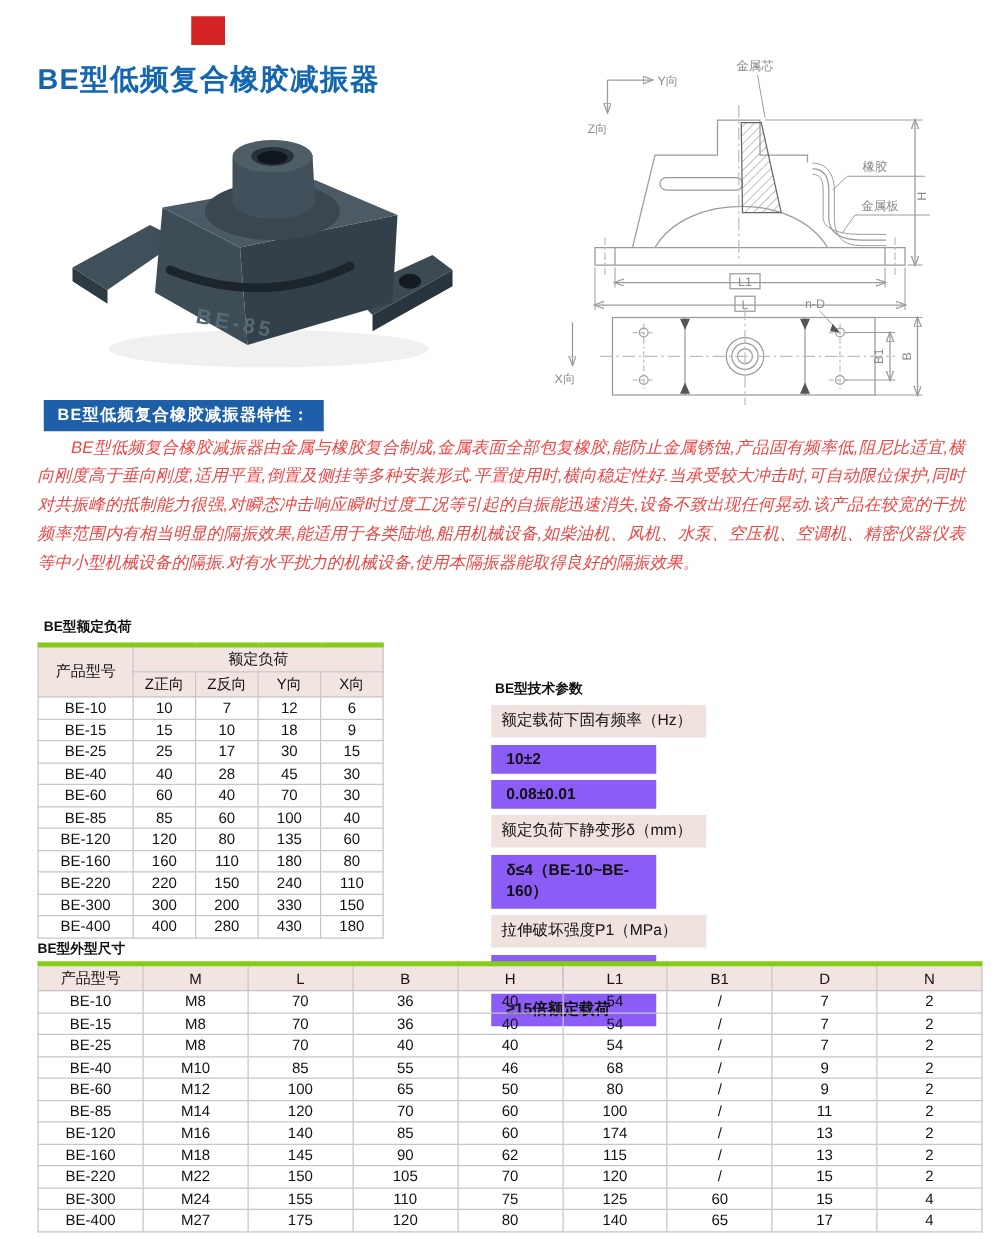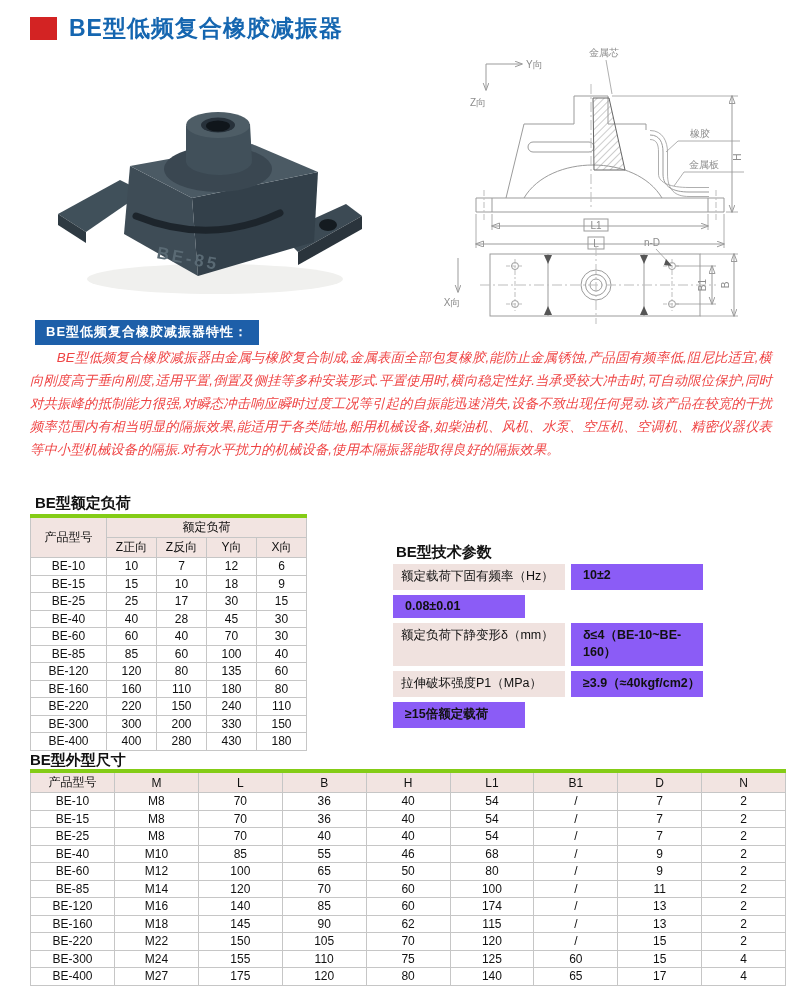--- a/index.html
+++ b/index.html
@@ -1,46 +1,46 @@
 <!DOCTYPE html>
 <html><head>
 <meta charset="utf-8">
 <style>
   html,body { margin:0; padding:0; background:#ffffff; }
   body { font-family:"Liberation Sans","DejaVu Sans",sans-serif; }
   .page { position:relative; width:800px; height:991px; background:#fff; overflow:hidden; }
 
-  .header { position:absolute; top:13px; left:30px; display:flex; align-items:center; gap:12px; }
+  .header { position:absolute; top:13px; left:30px; display:flex; align-items:center; gap:12px;flex-direction:column; }
   .red-square { width:27px; height:23px; background:#d32323; }
   .title { font-size:23px; font-weight:bold; color:#1566b0; letter-spacing:1px; }
 
   .photo-wrap { position:absolute; left:40px; top:66px; width:345px; height:245px; }
   .diagram-wrap { position:absolute; left:400px; top:40px; width:370px; height:285px; }
 
   .banner { position:absolute; top:320px; left:35px; background:#1d5fa9; color:#fff;
             font-size:13px; font-weight:bold; padding:3px 11px 4px; letter-spacing:1px; }
   .para { position:absolute; top:346px; left:30px; width:742px; font-size:13.4px;
           line-height:1.72; color:#ef4444; text-indent:2em; text-align:justify;font-style:italic; }
 
-  .section-label { position:absolute; font-size:15px; font-weight:bold; color:#111;text-align:center; }
+  .section-label { position:absolute; font-size:11px; font-weight:bold; color:#111;text-align:center; }
   #rated-label { left:35px; top:494px; }
   #tech-label  { left:396px; top:543px; }
   #dims-label  { left:30px; top:751px; }
 
   table.grid { border-collapse:collapse; table-layout:fixed; position:absolute;
                border-top:4px solid #84cc16; }
   table.grid th, table.grid td { border:1px solid #c6c6c6; font-size:12px; text-align:center;
                padding:1px 0; color:#111; height:14.5px; font-weight:normal; }
   table.grid th { background:#f2e4e1; }
 
   #rated-table { left:30px; top:514px; width:276px; }
   #dims-table  { left:30px; top:769px; width:756px; }
 
   .tp-table { position:absolute; left:393px; top:564px; width:320px; }
-  .tp-row { display:flex; gap:6px; margin-bottom:5px; }
+  .tp-row { display:flex; gap:6px; margin-bottom:5px;flex-direction:column; }
   .tp-label { width:172px; background:#f0e2df; font-size:12.5px; color:#111;
               padding:4px 0 5px 8px; box-sizing:border-box; }
   .tp-value { width:132px; background:#8b5cf6; font-size:12.5px; color:#111;
               padding:4px 0 5px 12px; box-sizing:border-box;font-weight:bold; }
 
   .tech line, .tech path, .tech rect, .tech circle { stroke:#9b9b9b; fill:none; stroke-width:1; }
   .tech text { fill:#8c8c8c; font-size:10px; stroke:none; }
   .tech .thin { stroke-width:0.8; }
   .tech .cl { stroke:#bdbdbd; }
 </style>

